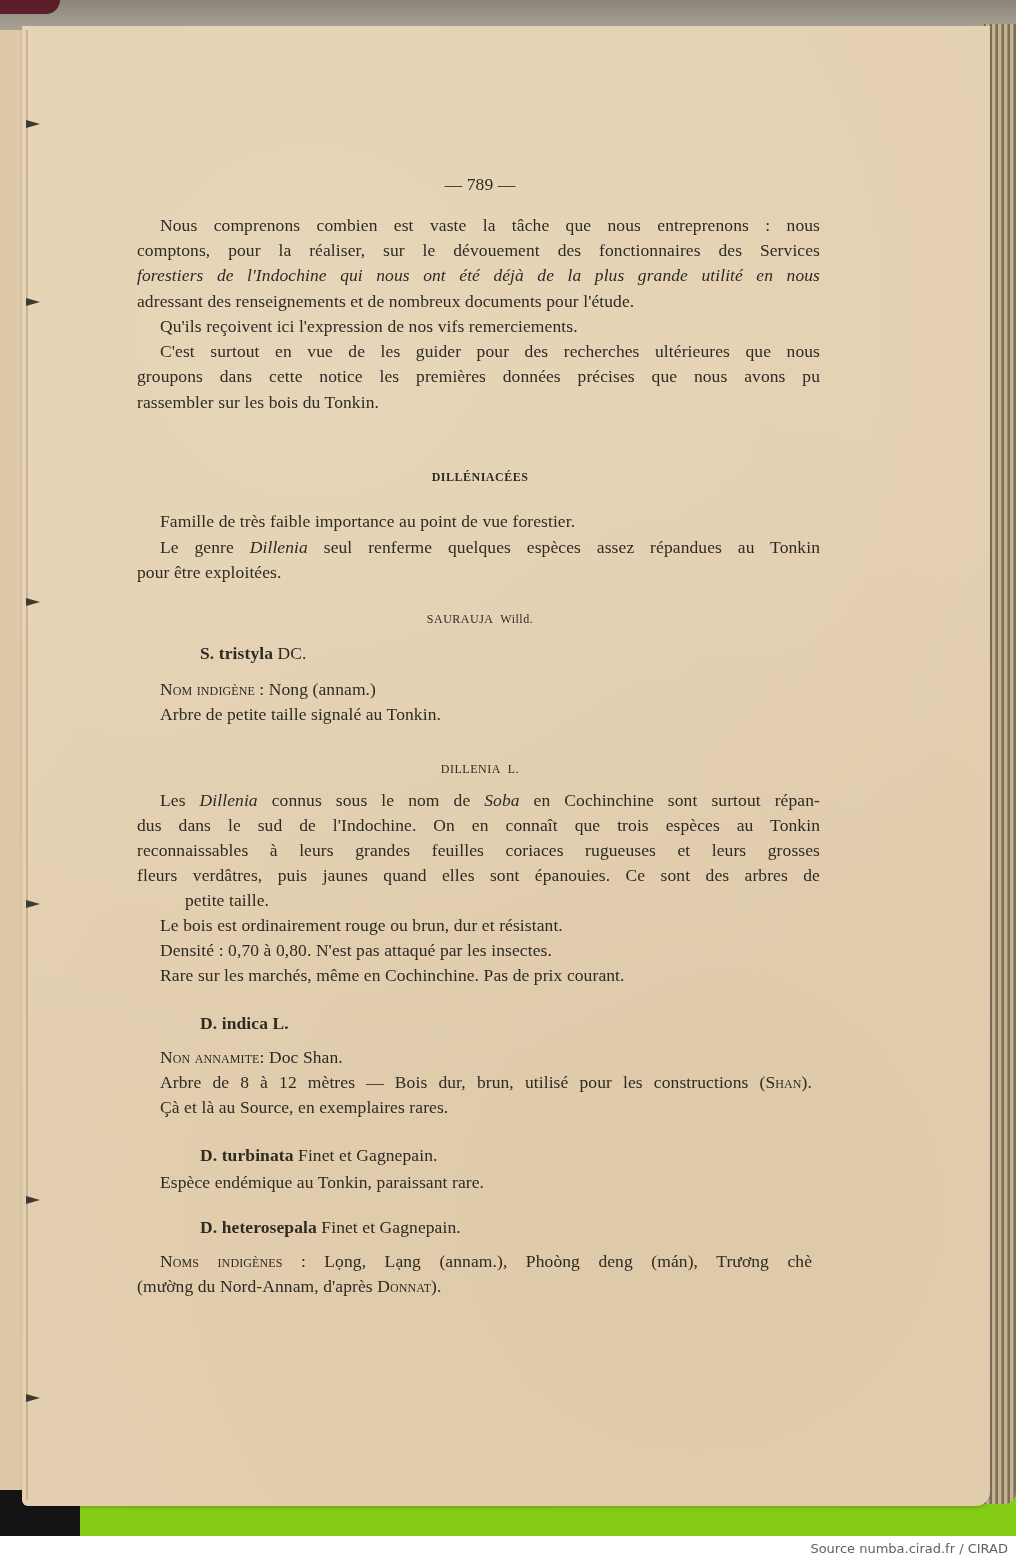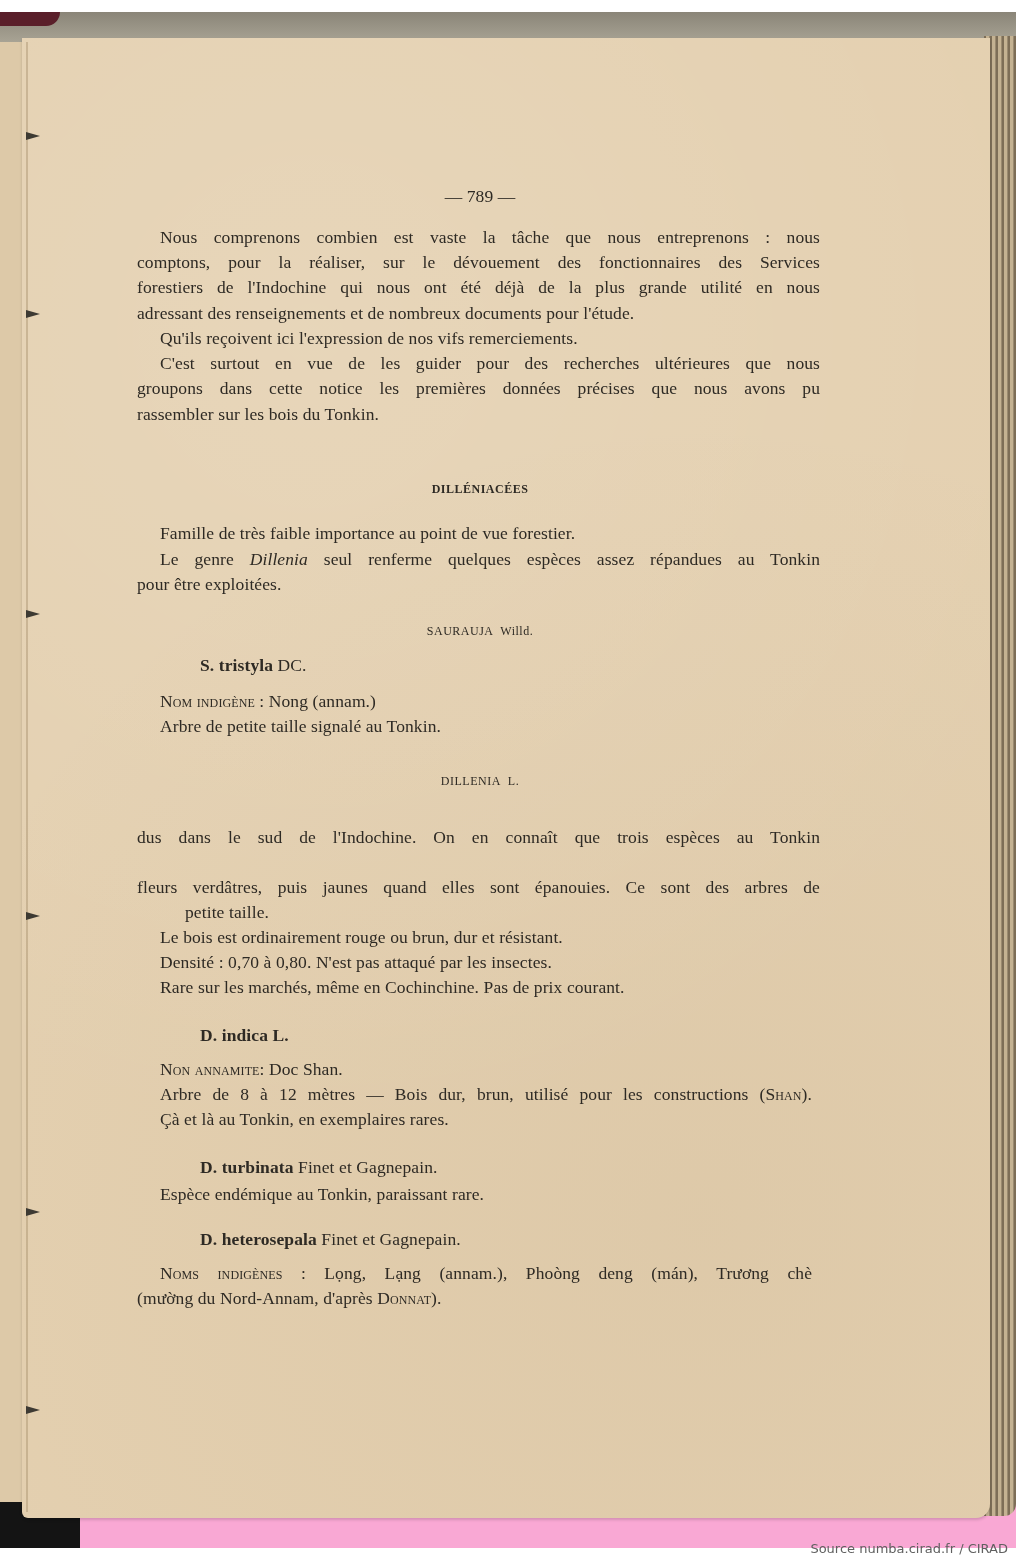--- a/index.html
+++ b/index.html
@@ -2,22 +2,22 @@
 <html><head>
   <meta charset="utf-8">
   <style>
     html, body { margin: 0; padding: 0; }
     body {
       width: 1016px; height: 1566px; position: relative; overflow: hidden;
       background: #ffffff;
       font-family: "Liberation Serif", "DejaVu Serif", serif;
     }
     .scan {
-      position: absolute; left: 0; top: 12px; width: 1016px; height: 1536px;
-      background: #f9a8d4; overflow: hidden;
+      position: absolute; left: 0; top: 0; width: 1016px; height: 1536px;
+      background: #84cc16; overflow: hidden;
     }
     .top-strip {
       position: absolute; left: 0; top: 0; width: 1016px; height: 30px;
       background: linear-gradient(#8a8578, #a8a394);
     }
     .top-strip .cloth {
       position: absolute; left: 0; top: 0; width: 60px; height: 14px;
       background: #5a1f2a; border-radius: 0 0 30px 0;
     }
     .left-black {
@@ -85,49 +85,51 @@
   <div class="tab-mark" style="top:298px"></div>
   <div class="tab-mark" style="top:598px"></div>
   <div class="tab-mark" style="top:900px"></div>
   <div class="tab-mark" style="top:1196px"></div>
   <div class="tab-mark" style="top:1394px"></div>
 
   <div class="text center" style="left:380px; top:172px; width:200px;">— 789 —</div>
 
   <div class="text just" style="left:160px; top:213px; width:660px;">Nous comprenons combien est vaste la tâche que nous entreprenons : nous</div>
   <div class="text just" style="left:137px; top:238px; width:683px;">comptons, pour la réaliser, sur le dévouement des fonctionnaires des Services</div>
-  <div class="text just" style="left:137px; top:263px; width:683px;">forestiers de l'Indochine qui nous ont été déjà de la plus grande utilité en nous</div>
+  <div class="text just" style="left:137px; top:263px; width:683px;font-style:italic;">forestiers de l'Indochine qui nous ont été déjà de la plus grande utilité en nous</div>
   <div class="text" style="left:137px; top:289px;">adressant des renseignements et de nombreux documents pour l'étude.</div>
   <div class="text" style="left:160px; top:314px;">Qu'ils reçoivent ici l'expression de nos vifs remerciements.</div>
   <div class="text just" style="left:160px; top:339px; width:660px;">C'est surtout en vue de les guider pour des recherches ultérieures que nous</div>
   <div class="text just" style="left:137px; top:364px; width:683px;">groupons dans cette notice les premières données précises que nous avons pu</div>
   <div class="text" style="left:137px; top:390px;">rassembler sur les bois du Tonkin.</div>
 
   <div class="text center bold heading" style="left:380px; top:465px; width:200px;">DILLÉNIACÉES</div>
   <div class="text" style="left:160px; top:509px;">Famille de très faible importance au point de vue forestier.</div>
   <div class="text just" style="left:160px; top:535px; width:660px;"><span>Le genre </span><span class="italic">Dillenia</span><span> seul renferme quelques espèces assez répandues au Tonkin</span></div>
   <div class="text" style="left:137px; top:560px;font-family:Liberation Serif, serif;">pour être exploitées.</div>
 
   <div class="text center heading" style="left:330px; top:607px; width:300px;"><span>SAURAUJA</span>&nbsp; <span>Willd.</span></div>
   <div class="text" style="left:200px; top:641px;"><span class="bold">S. tristyla</span> <span>DC.</span></div>
   <div class="text" style="left:160px; top:677px;"><span class="sc">Nom indigène</span><span> : Nong (annam.)</span></div>
   <div class="text" style="left:160px; top:702px;">Arbre de petite taille signalé au Tonkin.</div>
 
   <div class="text center heading" style="left:330px; top:757px; width:300px;"><span>DILLENIA</span>&nbsp; <span>L.</span></div>
+  <div class="text just" style="left:160px; top:788px; width:660px;"><span>Les </span><span class="italic">Dillenia</span><span> connus sous le nom de </span><span class="italic">Soba</span><span> en Cochinchine sont surtout répan-</span></div>
   <div class="text just" style="left:137px; top:813px; width:683px;">dus dans le sud de l'Indochine. On en connaît que trois espèces au Tonkin</div>
+  <div class="text just" style="left:137px; top:838px; width:683px;">reconnaissables à leurs grandes feuilles coriaces rugueuses et leurs grosses</div>
   <div class="text just" style="left:137px; top:863px; width:683px;">fleurs verdâtres, puis jaunes quand elles sont épanouies. Ce sont des arbres de</div>
   <div class="text" style="left:137px; top:888px;margin-left:48px;">petite taille.</div>
   <div class="text" style="left:160px; top:913px;">Le bois est ordinairement rouge ou brun, dur et résistant.</div>
   <div class="text" style="left:160px; top:938px;">Densité : 0,70 à 0,80. N'est pas attaqué par les insectes.</div>
   <div class="text" style="left:160px; top:963px;">Rare sur les marchés, même en Cochinchine. Pas de prix courant.</div>
 
   <div class="text bold" style="left:200px; top:1011px;">D. indica L.</div>
   <div class="text" style="left:160px; top:1045px;"><span class="sc">Non annamite</span><span>: Doc Shan.</span></div>
   <div class="text just" style="left:160px; top:1070px; width:652px;"><span>Arbre de 8 à 12 mètres — Bois dur, brun, utilisé pour les constructions (</span><span class="sc">Shan</span><span>).</span></div>
-  <div class="text" style="left:160px; top:1095px;">Çà et là au Tonkin, en exemplaires rares.</div>
+  <div class="text" style="left:160px; top:1095px;">Çà et là au Source, en exemplaires rares.</div>
 
   <div class="text" style="left:200px; top:1143px;"><span class="bold">D. turbinata</span> <span>Finet et Gagnepain.</span></div>
   <div class="text" style="left:160px; top:1170px;">Espèce endémique au Tonkin, paraissant rare.</div>
 
   <div class="text" style="left:200px; top:1215px;"><span class="bold">D. heterosepala</span> <span>Finet et Gagnepain.</span></div>
   <div class="text just" style="left:160px; top:1249px; width:652px;"><span class="sc">Noms indigènes</span><span> : Lọng, Lạng (annam.), Phoòng deng (mán), Trương chè</span></div>
   <div class="text" style="left:137px; top:1274px;"><span>(mường du Nord-Annam, d'après </span><span class="sc">Donnat</span><span>).</span></div>
 </div>
 
 <div class="credit">Source numba.cirad.fr / CIRAD</div>

